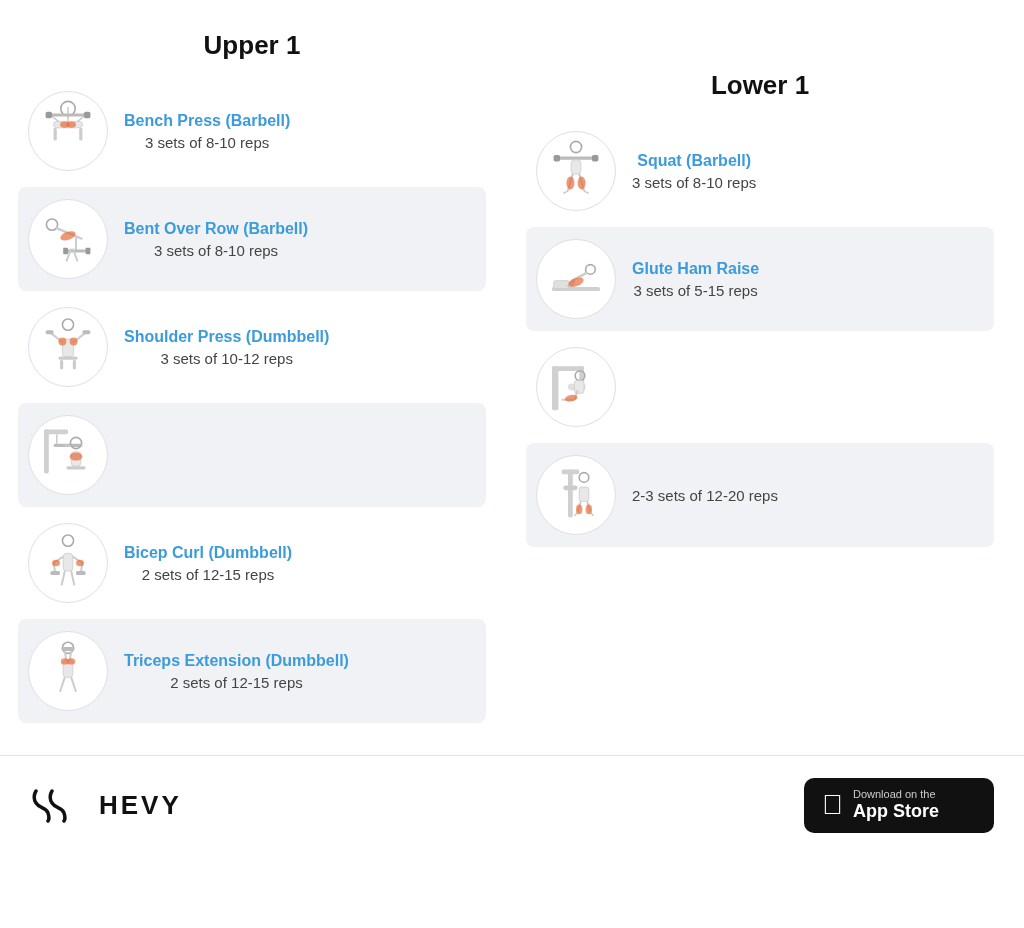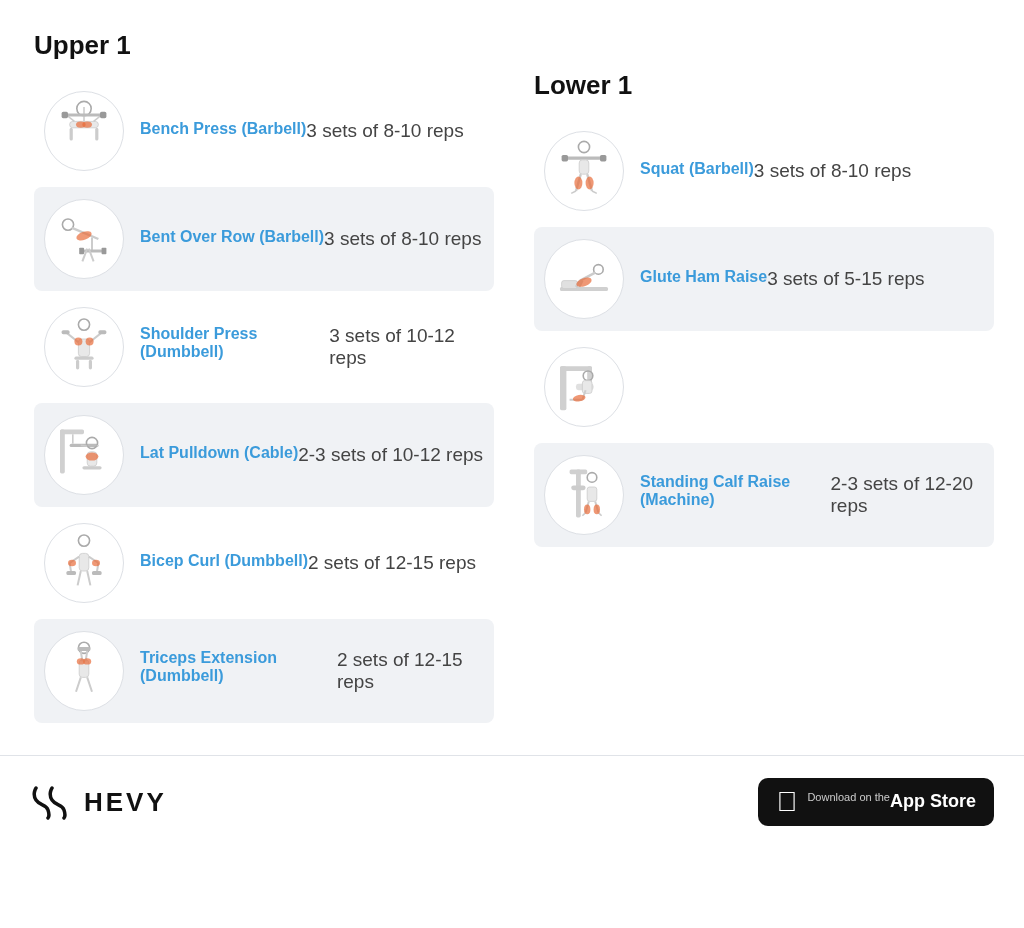--- a/index.html
+++ b/index.html
@@ -4,21 +4,22 @@
   <style>
     * { box-sizing: border-box; margin: 0; padding: 0; }
     body {
       font-family: -apple-system, BlinkMacSystemFont, 'Segoe UI', Helvetica, Arial, sans-serif;
       background: #ffffff;
       color: #1a1a1a;
       width: 1024px;
       min-height: 928px;
     }
     .main-container {
-      padding: 30px 30px 0 34px;
+      padding: 30px 30px 0 18px;
+      text-align: center;
     }
     .columns {
       display: flex;
       gap: 0;
     }
     .column {
       flex: 1;
       padding-right: 20px;
     }
     .column:last-child {
@@ -55,44 +56,44 @@
       flex-shrink: 0;
       margin-right: 16px;
       overflow: hidden;
     }
     .exercise-icon-wrap svg {
       width: 64px;
       height: 64px;
     }
     .exercise-info {
       display: flex;
-      flex-direction: row;
+      flex-direction: column;
     }
     .exercise-name {
       font-size: 16px;
       font-weight: 600;
       color: #3b9bdb;
       margin-bottom: 4px;
     }
     .exercise-sets {
-      font-size: 19px;
+      font-size: 15px;
       color: #444;
     }
     .footer {
       margin-top: 28px;
       border-top: 1.5px solid #e0e3e8;
       padding: 22px 30px;
       display: flex;
       align-items: center;
       justify-content: space-between;
     }
     .hevy-logo {
       display: flex;
       align-items: center;
-      gap: 10px;
+      gap: 25px;
     }
     .hevy-logo-text {
       font-size: 26px;
       font-weight: 800;
       letter-spacing: 3px;
       color: #111;
     }
     .store-buttons {
       display: flex;
       gap: 14px;
@@ -106,20 +107,21 @@
       gap: 10px;
       color: #fff;
       min-width: 190px;
     }
     .store-btn-icon {
       font-size: 28px;
       line-height: 1;
     }
     .store-btn-text {
       display: flex;
+      flex-direction: column;
     }
     .store-btn-subtitle {
       font-size: 11px;
       color: #ccc;
       line-height: 1.2;
     }
     .store-btn-title {
       font-size: 18px;
       font-weight: 700;
       line-height: 1.2;
@@ -237,24 +239,20 @@
             <line x1="44" y1="29" x2="36" y2="28" stroke="#ccc" stroke-width="2"></line>
             <line x1="56" y1="29" x2="58" y2="28" stroke="#ccc" stroke-width="2"></line>
 
             <rect x="44" y="36" width="12" height="18" rx="4" fill="#e8e8e8" stroke="#ccc" stroke-width="1"></rect>
 
             <rect x="38" y="54" width="24" height="4" rx="2" fill="#ccc"></rect>
 
             <ellipse cx="50" cy="42" rx="8" ry="5" fill="#e86c3a" opacity="0.7"></ellipse>
           </svg>
         </div>
-        <div class="exercise-info">
-          <span class="exercise-name">Lat Pulldown (Cable)</span>
-          <span class="exercise-sets">2-3 sets of 10-12 reps</span>
-        </div>
       </div>
 
       <div class="exercise-item">
         <div class="exercise-icon-wrap">
           <svg viewBox="0 0 80 80" xmlns="http://www.w3.org/2000/svg">
 
             <circle cx="40" cy="12" r="7" fill="none" stroke="#aaa" stroke-width="2"></circle>
 
             <rect x="34" y="28" width="12" height="22" rx="4" fill="#e8e8e8" stroke="#ccc" stroke-width="1"></rect>
 
@@ -398,21 +396,20 @@
             <line x1="54" y1="48" x2="58" y2="62" stroke="#ccc" stroke-width="2.5"></line>
 
             <line x1="42" y1="62" x2="38" y2="66" stroke="#ccc" stroke-width="2"></line>
             <line x1="58" y1="62" x2="62" y2="66" stroke="#ccc" stroke-width="2"></line>
 
             <ellipse cx="44" cy="58" rx="4" ry="6" fill="#e86c3a" opacity="0.7"></ellipse>
             <ellipse cx="56" cy="58" rx="4" ry="6" fill="#e86c3a" opacity="0.7"></ellipse>
           </svg>
         </div>
         <div class="exercise-info">
-          <span class="exercise-name">Standing Calf Raise (Machine)</span>
           <span class="exercise-sets">2-3 sets of 12-20 reps</span>
         </div>
       </div>
     </div>
 
   </div>
 </div>
 
 <div class="footer">
   <div class="hevy-logo">

